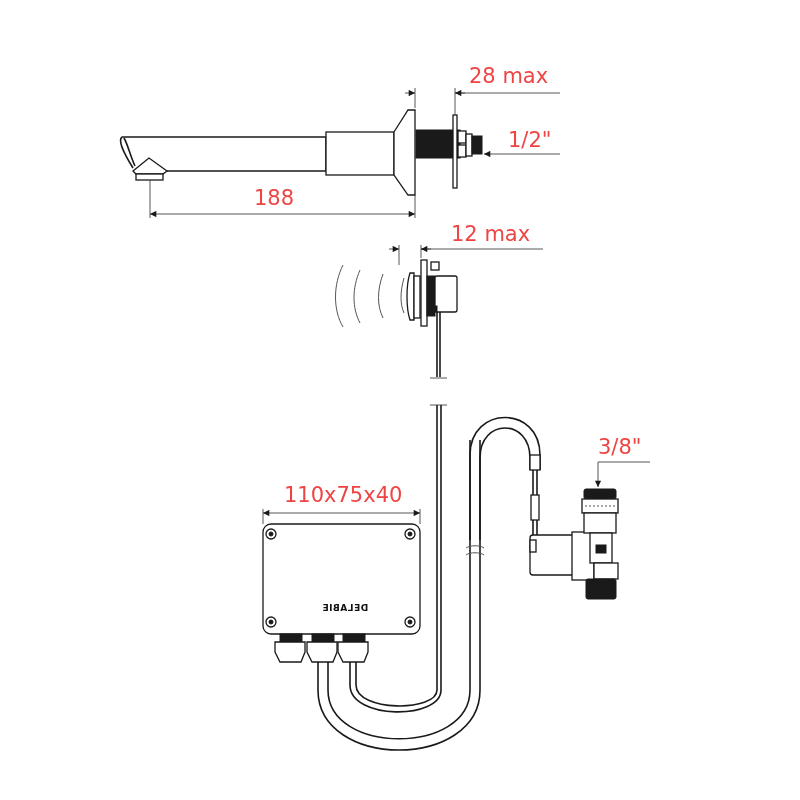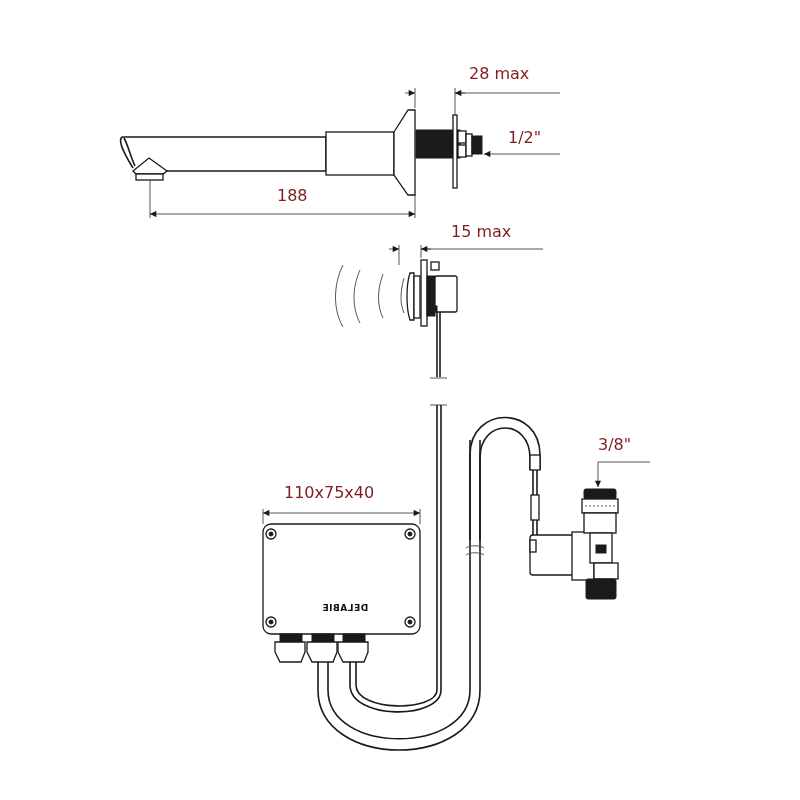--- a/index.html
+++ b/index.html
@@ -3,21 +3,21 @@
 <meta charset="utf-8">
 <style>
   html, body { margin: 0; padding: 0; background: #ffffff; }
   body { width: 800px; height: 800px; overflow: hidden; position: relative; font-family: "DejaVu Sans", sans-serif; }
   svg { position: absolute; left: 0; top: 0; }
   .ln { stroke: #1a1a1a; stroke-width: 1.6; fill: none; }
   .ln2 { stroke: #1a1a1a; stroke-width: 1.3; fill: #fff; }
   .dim { stroke: #444; stroke-width: 0.9; fill: none; }
   .thin { stroke: #555; stroke-width: 1; fill: none; }
   .blk { fill: #1a1a1a; stroke: #1a1a1a; }
-  .lbl { position: absolute; font-family: "DejaVu Sans", sans-serif; font-size: 16px; color: #7f1d1d; white-space: nowrap; line-height: 1; }
+  .lbl { position: absolute; font-family: "DejaVu Sans", sans-serif; font-size: 21px; color: #ef4444; white-space: nowrap; line-height: 1; }
   .brand { position: absolute; font-family: "DejaVu Sans", sans-serif; font-weight: bold; font-size: 9px; color: #111; transform: scaleX(-1); letter-spacing: 0.5px; }
 </style>
 </head>
 <body>
 
 <svg width="800" height="800" viewBox="0 0 800 800">
   <defs>
     <marker id="arr" viewBox="0 0 10 10" refX="10" refY="5" markerWidth="9" markerHeight="7" orient="auto-start-reverse">
       <path d="M0,0 L10,5 L0,10 z" fill="#1a1a1a"></path>
     </marker>
@@ -163,17 +163,17 @@
   </g>
 
   <g>
     <line class="dim" x1="598" y1="462" x2="650" y2="462"></line>
     <line class="dim" x1="598" y1="462" x2="598" y2="487" marker-end="url(#arr)"></line>
   </g>
 </svg>
 
 <div class="lbl" style="left:469px; top:66px;">28 max</div>
 <div class="lbl" style="left:508px; top:130px;">1/2"</div>
-<div class="lbl" style="left:277px; top:188px;text-align:right;">188</div>
-<div class="lbl" style="left:451px; top:224px;">15 max</div>
+<div class="lbl" style="left:254px; top:188px;text-align:right;">188</div>
+<div class="lbl" style="left:451px; top:224px;">12 max</div>
 <div class="lbl" style="left:284px; top:485px;">110x75x40</div>
 <div class="lbl" style="left:598px; top:437px;">3/8"</div>
 <div class="brand" style="left:322px; top:603px;">DELABIE</div>
 
 </body></html>

